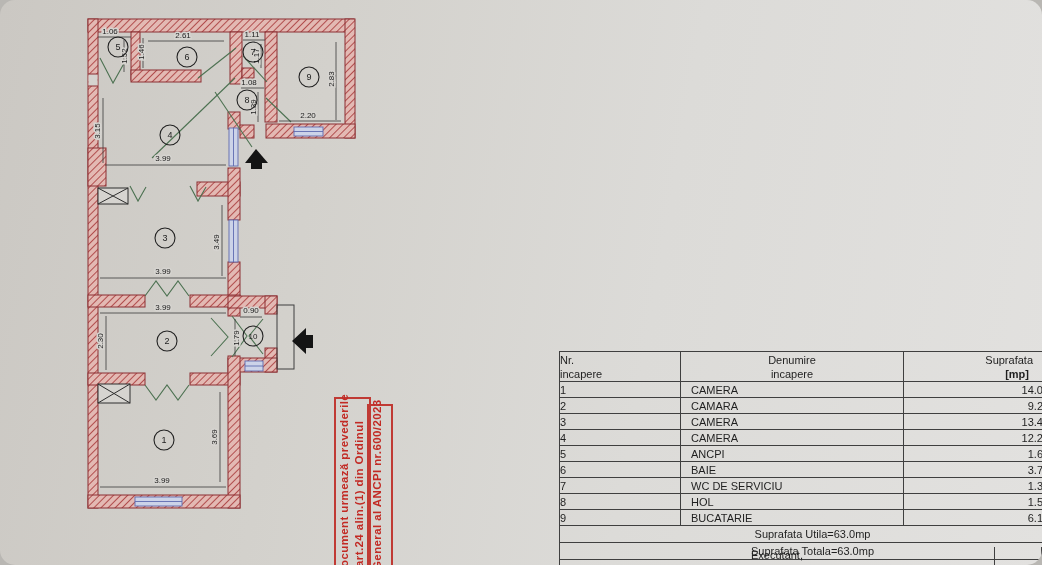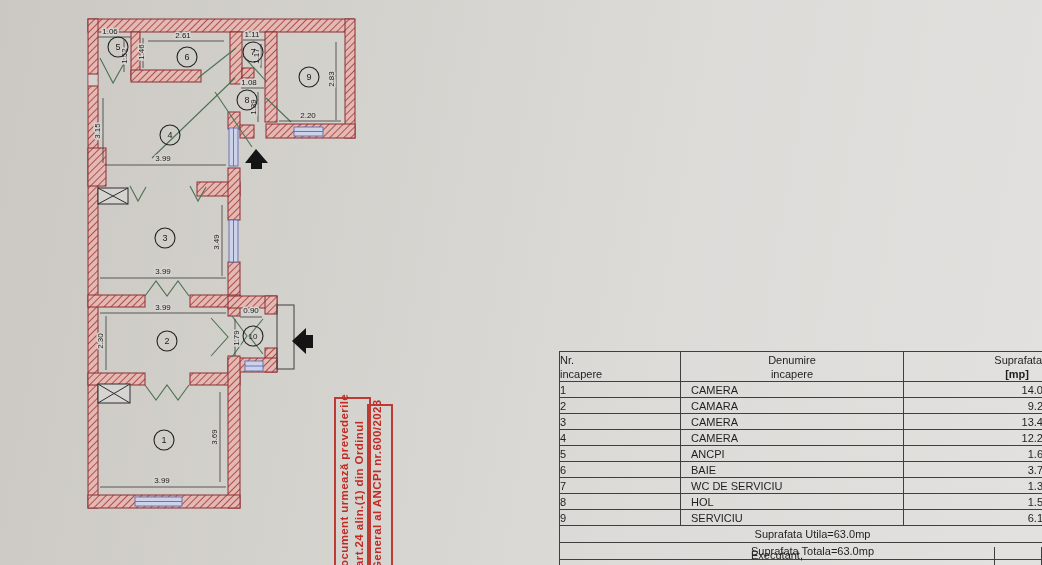--- a/index.html
+++ b/index.html
@@ -1,40 +1,41 @@
 <!DOCTYPE html>
 <html><head>
 <meta charset="utf-8">
 <style>
   html,body{margin:0;padding:0;background:#b9b7b3;}
   .page{
     position:relative;width:1042px;height:565px;overflow:hidden;
     background:linear-gradient(100deg,#cbc8c3 0%,#d3d1cc 30%,#dcdbd8 62%,#e2e1df 100%);
     font-family:"Liberation Sans","DejaVu Sans",sans-serif;
+    border-radius:15px;
   }
   .plan-svg{position:absolute;left:0;top:0;}
   
   .stamp-box{position:absolute;border:2px solid #c03a34;}
   .vtext{
     position:absolute;transform-origin:0 0;transform:rotate(-90deg);
     white-space:nowrap;font-size:11.5px;font-weight:bold;color:#c22a24;
     letter-spacing:.4px;
   }
   
   .tbl{
     position:absolute;left:559px;top:351px;width:481px;
     border-collapse:collapse;table-layout:fixed;
     font-size:11px;color:#1f1f1f;
   }
   .tbl td{border:1px solid #3f3f3f;padding:0 0;height:15px;overflow:hidden;white-space:nowrap;}
   .tbl tr.hdr td{height:29px;line-height:14px;}
   .c-nr{width:120px;text-align:left;}
   .c-name{width:222px;text-align:left;padding-left:10px !important;margin-left:13px;}
   .c-area{width:139px;text-align:right;padding-right:22px !important;}
-  .hdr .c-area div.l1{padding-right:1px;}
+  .hdr .c-area div.l1{padding-right:10px;}
   .hdr .c-area div.l2{padding-right:14px;font-weight:bold;}
   .tbl td.span3{text-align:center;height:16px;}
   .t-footer{
     position:absolute;left:559px;top:547px;width:481px;height:18px;
     border-left:1px solid #3f3f3f;border-right:1px solid #3f3f3f;
     font-size:11px;color:#1f1f1f;display:flex;
   }
   .t-footer .f-left{width:434px;border-right:1px solid #3f3f3f;text-align:center;line-height:17px;}
   .t-footer .f-right{flex:1;}
 </style>
@@ -262,21 +263,21 @@
       <td class="c-name">WC DE SERVICIU</td>
       <td class="c-area">1.3</td>
     </tr>
     <tr>
       <td class="c-nr">8</td>
       <td class="c-name">HOL</td>
       <td class="c-area">1.5</td>
     </tr>
     <tr>
       <td class="c-nr">9</td>
-      <td class="c-name">SERVICIU</td>
+      <td class="c-name">BUCATARIE</td>
       <td class="c-area">6.1</td>
     </tr>
     <tr>
       <td class="span3" colspan="3">Suprafata Utila=63.0mp</td>
     </tr>
     <tr>
       <td class="span3" colspan="3">Suprafata Totala=63.0mp</td>
     </tr>
   </tbody>
     </table>

